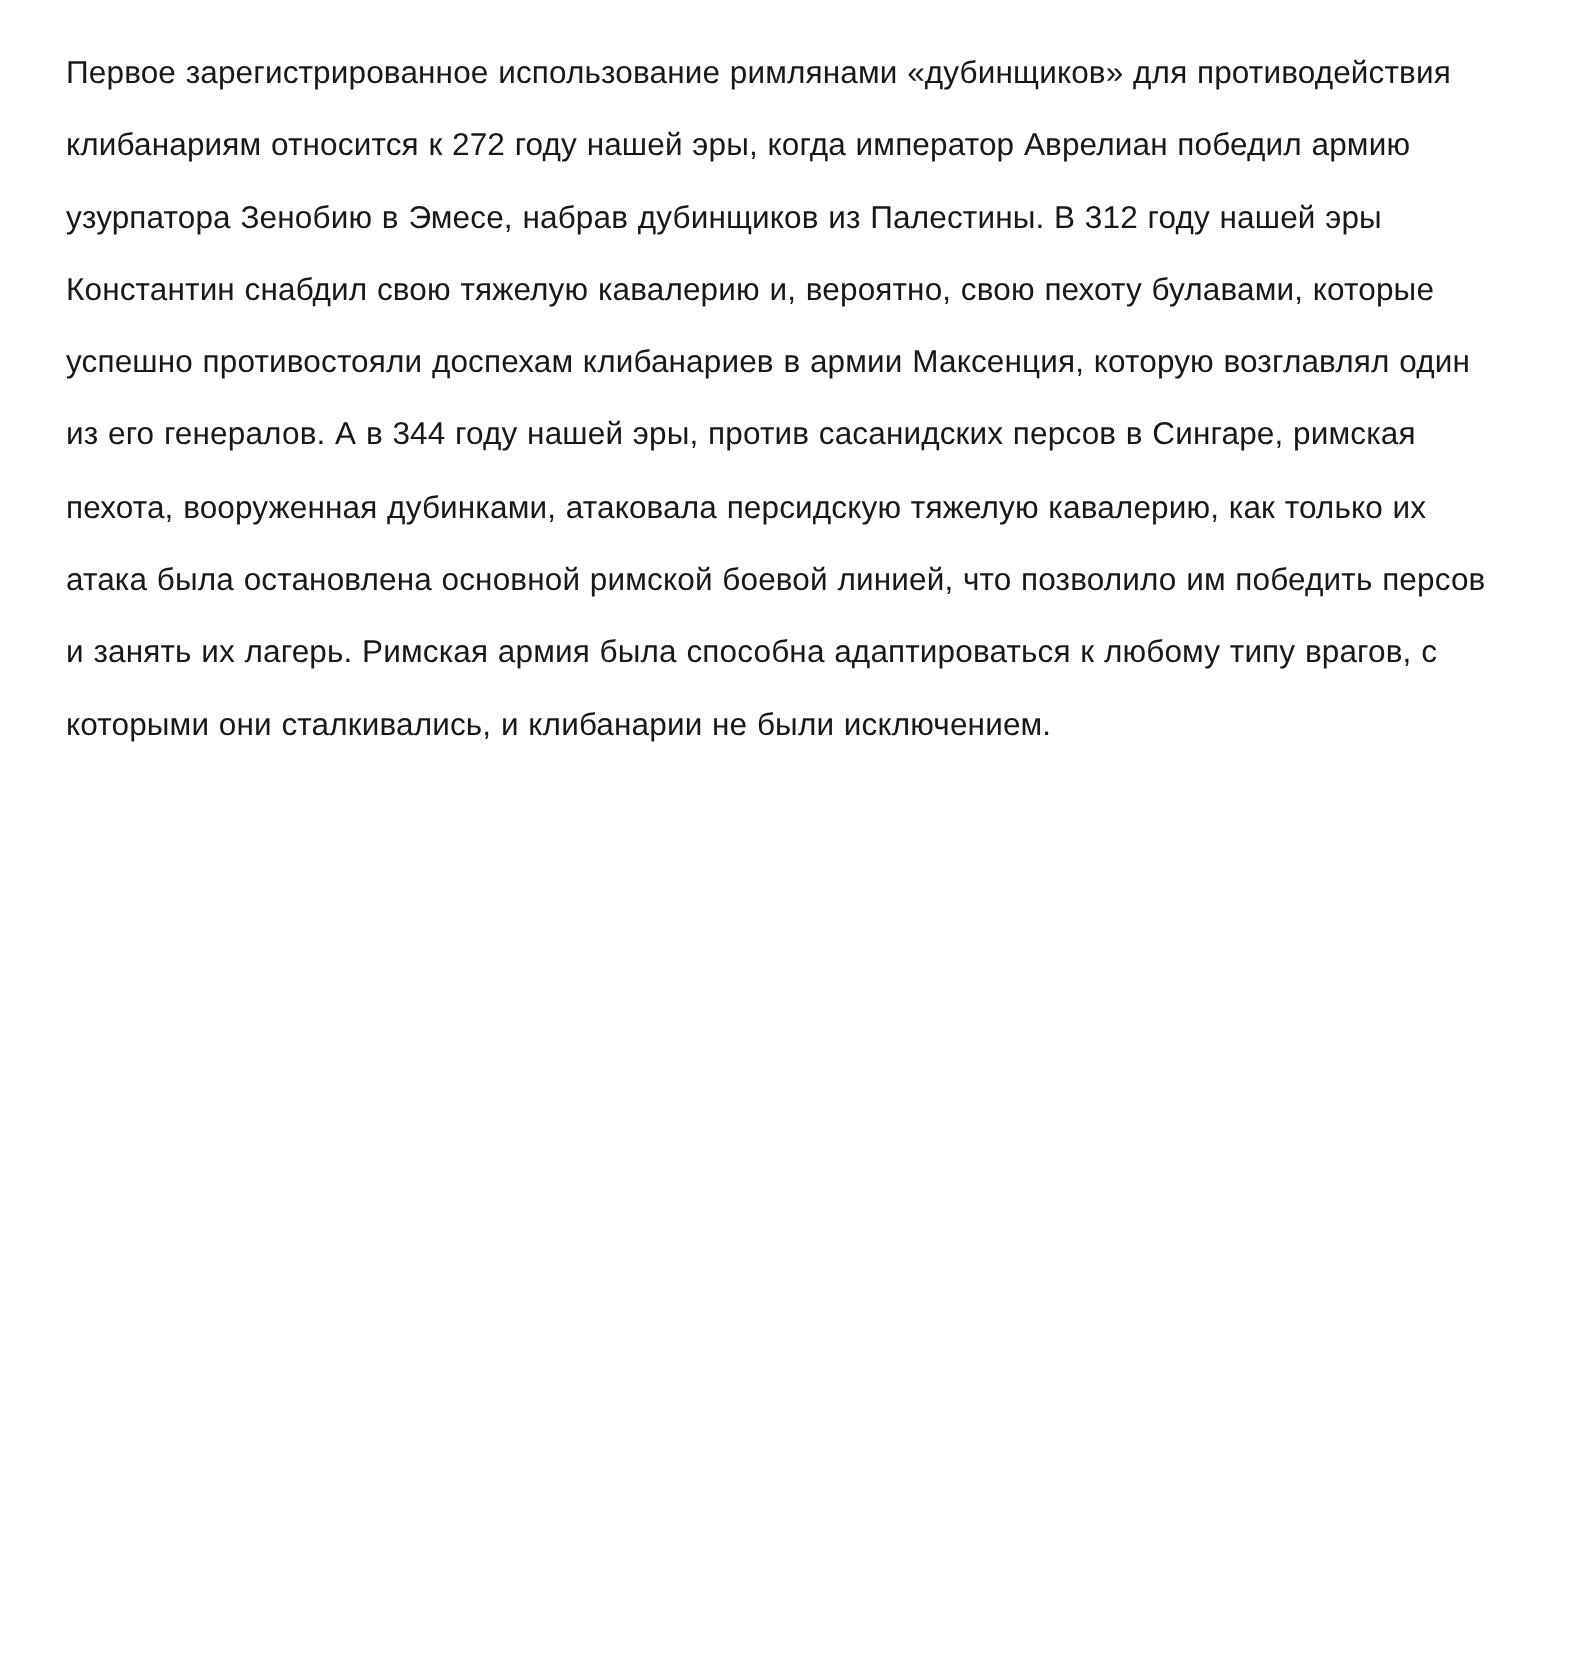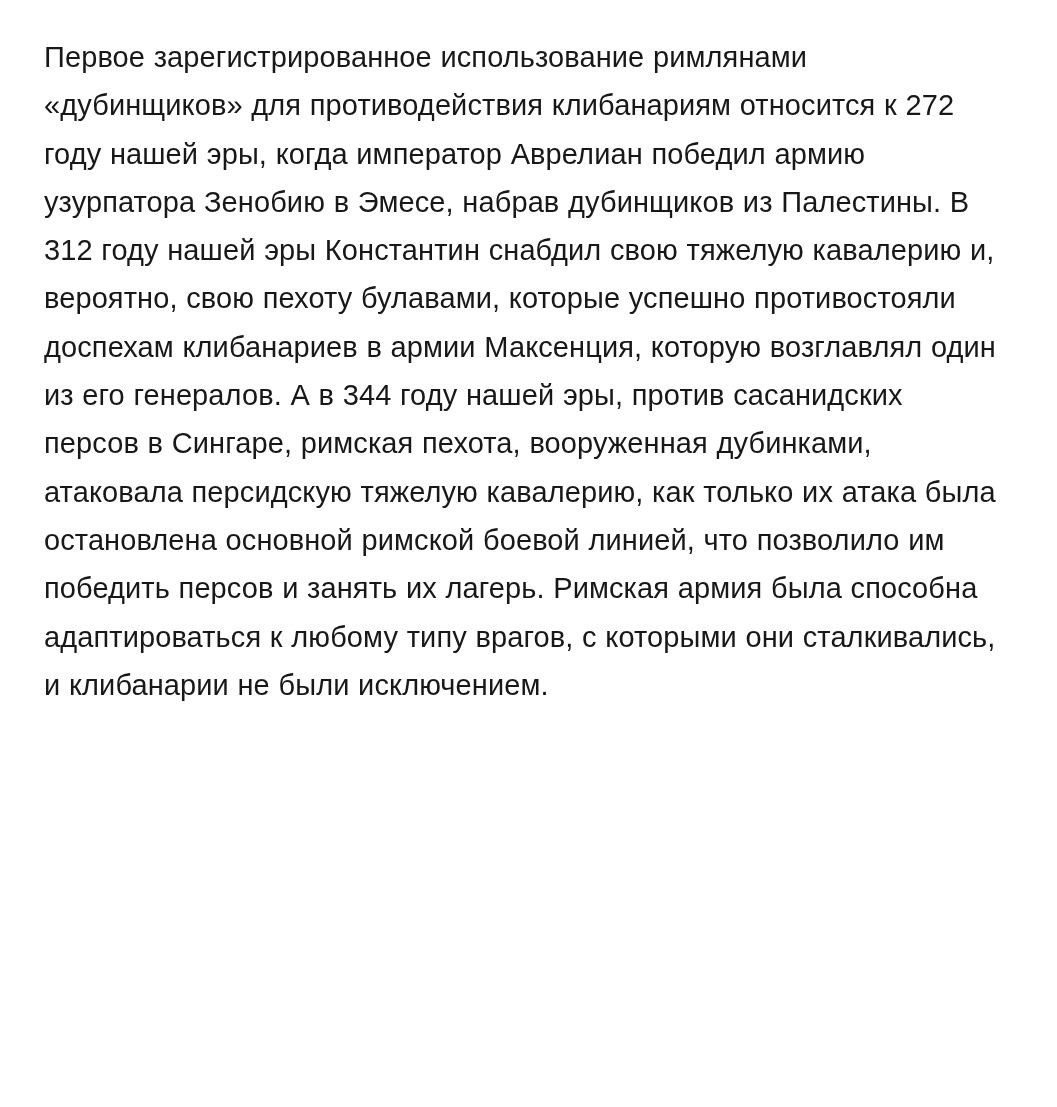--- a/index.html
+++ b/index.html
@@ -16,21 +16,21 @@
     -webkit-font-smoothing: antialiased;
   }
   .page {
     width: 1057px;
     min-height: 1107px;
     box-sizing: border-box;
     padding: 4px 60px 10px 44px;
     background: #ffffff;
   }
   .article-text {
-    font-size: 29px;
+    font-size: 21px;
     line-height: 48.3px;
     font-weight: 400;
     letter-spacing: 0.1px;
     color: #181818;
     text-align: left;
     word-spacing: 0.5px;
     white-space: pre-wrap;
   }
 </style>
 </head>

